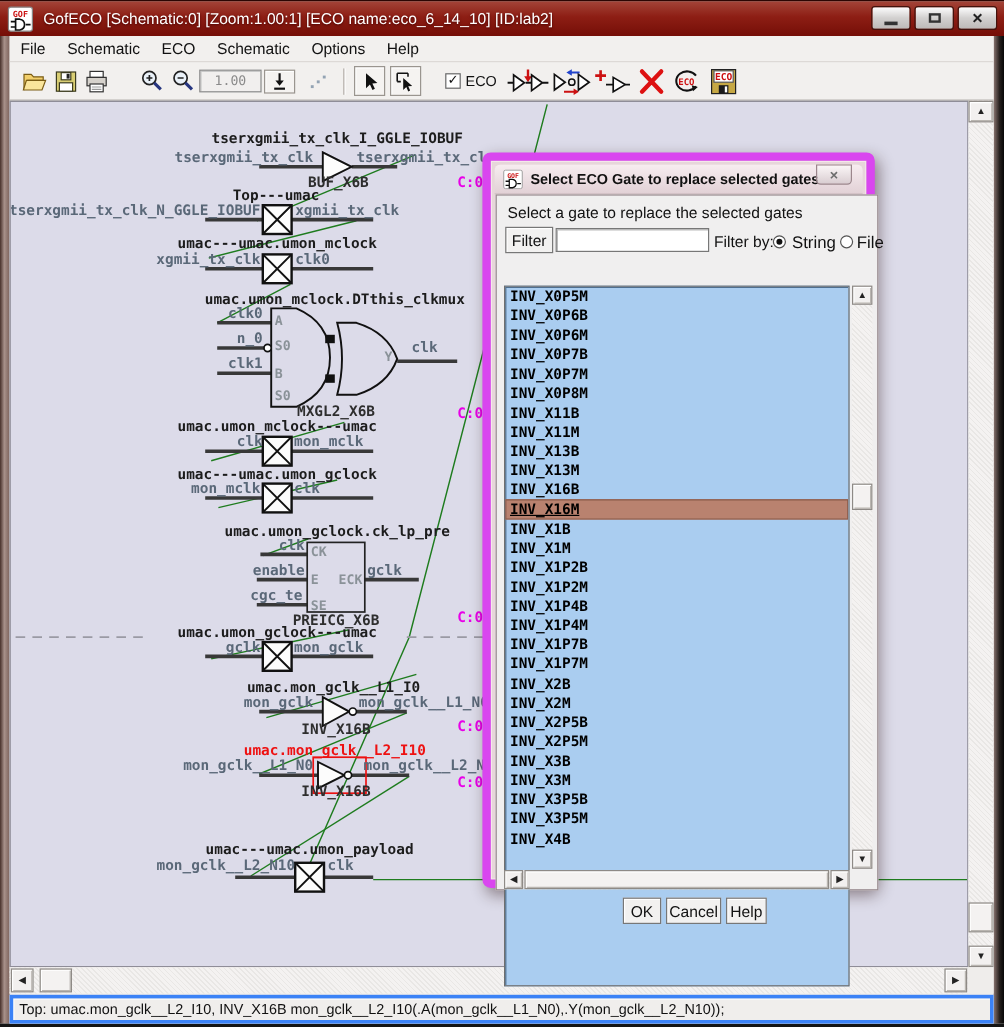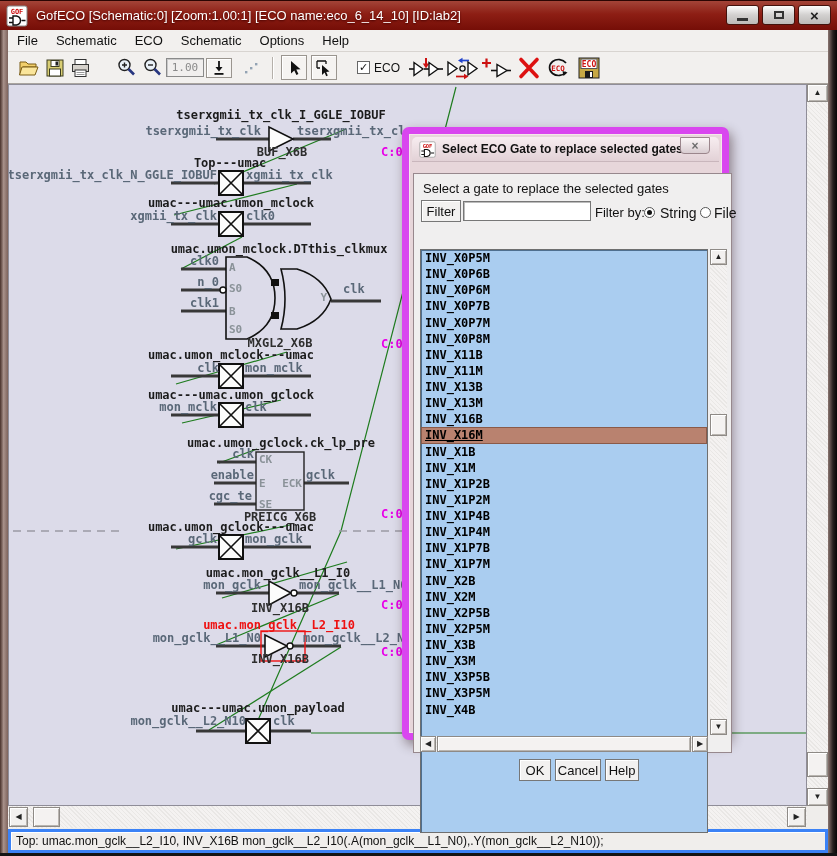--- a/index.html
+++ b/index.html
@@ -28,21 +28,21 @@
   .menubar{position:absolute;left:8px;top:30px;width:820px;height:22px;background:#f2f0ee;
     display:flex;align-items:center;border-bottom:1px solid #d8d4d0;}
   .menu-item{padding:2px 9px;font-size:13px;color:#111;}
   .toolbar{position:absolute;left:8px;top:52px;width:820px;height:32px;background:#f2f0ee;
     display:flex;align-items:center;border-bottom:1px solid #a9a49e;}
   .tb{display:flex;align-items:center;justify-content:center;height:26px;min-width:26px;}
   .tb svg{display:block;}
   .tb-btn{border:1px solid transparent;}
   .tb-raised{border:1px solid #9a958f;background:#f5f3f1;box-shadow:inset 1px 1px 0 #fff;}
   .tb-sep{width:1px;height:22px;background:#b5b0aa;margin:0 8px;box-shadow:1px 0 0 #fff;}
-  .zoom-field{width:38px;height:19px;border:1px solid #8a8a8a;box-shadow:inset 1px 1px 0 #c9c9c9;
+  .zoom-field{width:52px;height:19px;border:1px solid #8a8a8a;box-shadow:inset 1px 1px 0 #c9c9c9;
     background:#f1efee;color:#8a8a8a;font-size:11px;text-align:center;
     font-family:"DejaVu Sans Mono",monospace;}
   .checkbox{width:13px;height:13px;border:1px solid #666;background:#fff;
     display:flex;align-items:center;justify-content:center;font-size:11px;line-height:1;color:#111;}
   .eco-label{font-size:12px;margin:0 8px 0 4px;color:#111;}
   .tb-gap{width:10px;}
   
   .canvas{position:absolute;left:8px;top:84px;width:799px;height:722px;background:#dcdbe9;
     border:1px solid #8f8d98;overflow:hidden;}
   .canvas svg{position:absolute;left:0;top:0;}
@@ -67,21 +67,21 @@
     box-shadow:inset 0 0 0 1px #f4e8ea, 3px 5px 12px rgba(40,15,15,0.45);}
   .dlg-title{position:absolute;left:3px;top:3px;right:3px;height:25px;border-radius:5px 5px 0 0;
     background:linear-gradient(180deg,#f7edf0,#e2d1d6);display:flex;align-items:center;
     border-bottom:1px solid #c9b6bc;}
   .dlg-title-icon{width:17px;height:17px;margin:0 6px 0 7px;}
   .dlg-title-text{font-size:12px;font-weight:bold;color:#111;}
   .dlg-close{position:absolute;right:12px;top:3px;width:30px;height:17px;
     border:1px solid #9b868c;border-radius:0 0 4px 4px;
     background:linear-gradient(180deg,#fbf6f7,#d9cdd1);display:flex;align-items:center;
     justify-content:center;font-size:12px;font-weight:bold;color:#6d6d6d;}
-  .dlg-body{position:absolute;left:4px;top:39px;width:319px;height:580px;background:#f0efef;
+  .dlg-body{position:absolute;left:4px;top:28px;width:319px;height:580px;background:#f0efef;
     border:1px solid #97888d;}
   .dlg-sub{position:absolute;left:9px;top:7px;font-size:13px;color:#111;}
   .filter-btn{position:absolute;left:7px;top:26px;width:40px;height:22px;background:#f2f1f0;
     border:1px solid #777;box-shadow:inset 1px 1px 0 #fff;font-size:13px;color:#111;
     display:flex;align-items:center;justify-content:center;}
   .filter-input{position:absolute;left:49px;top:27px;width:128px;height:20px;background:#fff;
     border:1px solid #777;box-shadow:inset 1px 1px 0 #bbb;font-size:12px;padding:0 3px;}
   .filterby-label{position:absolute;left:181px;top:31px;font-size:13px;color:#111;}
   .radio{position:absolute;width:11px;height:11px;border-radius:50%;
     border:1px solid #555;background:#fff;}

